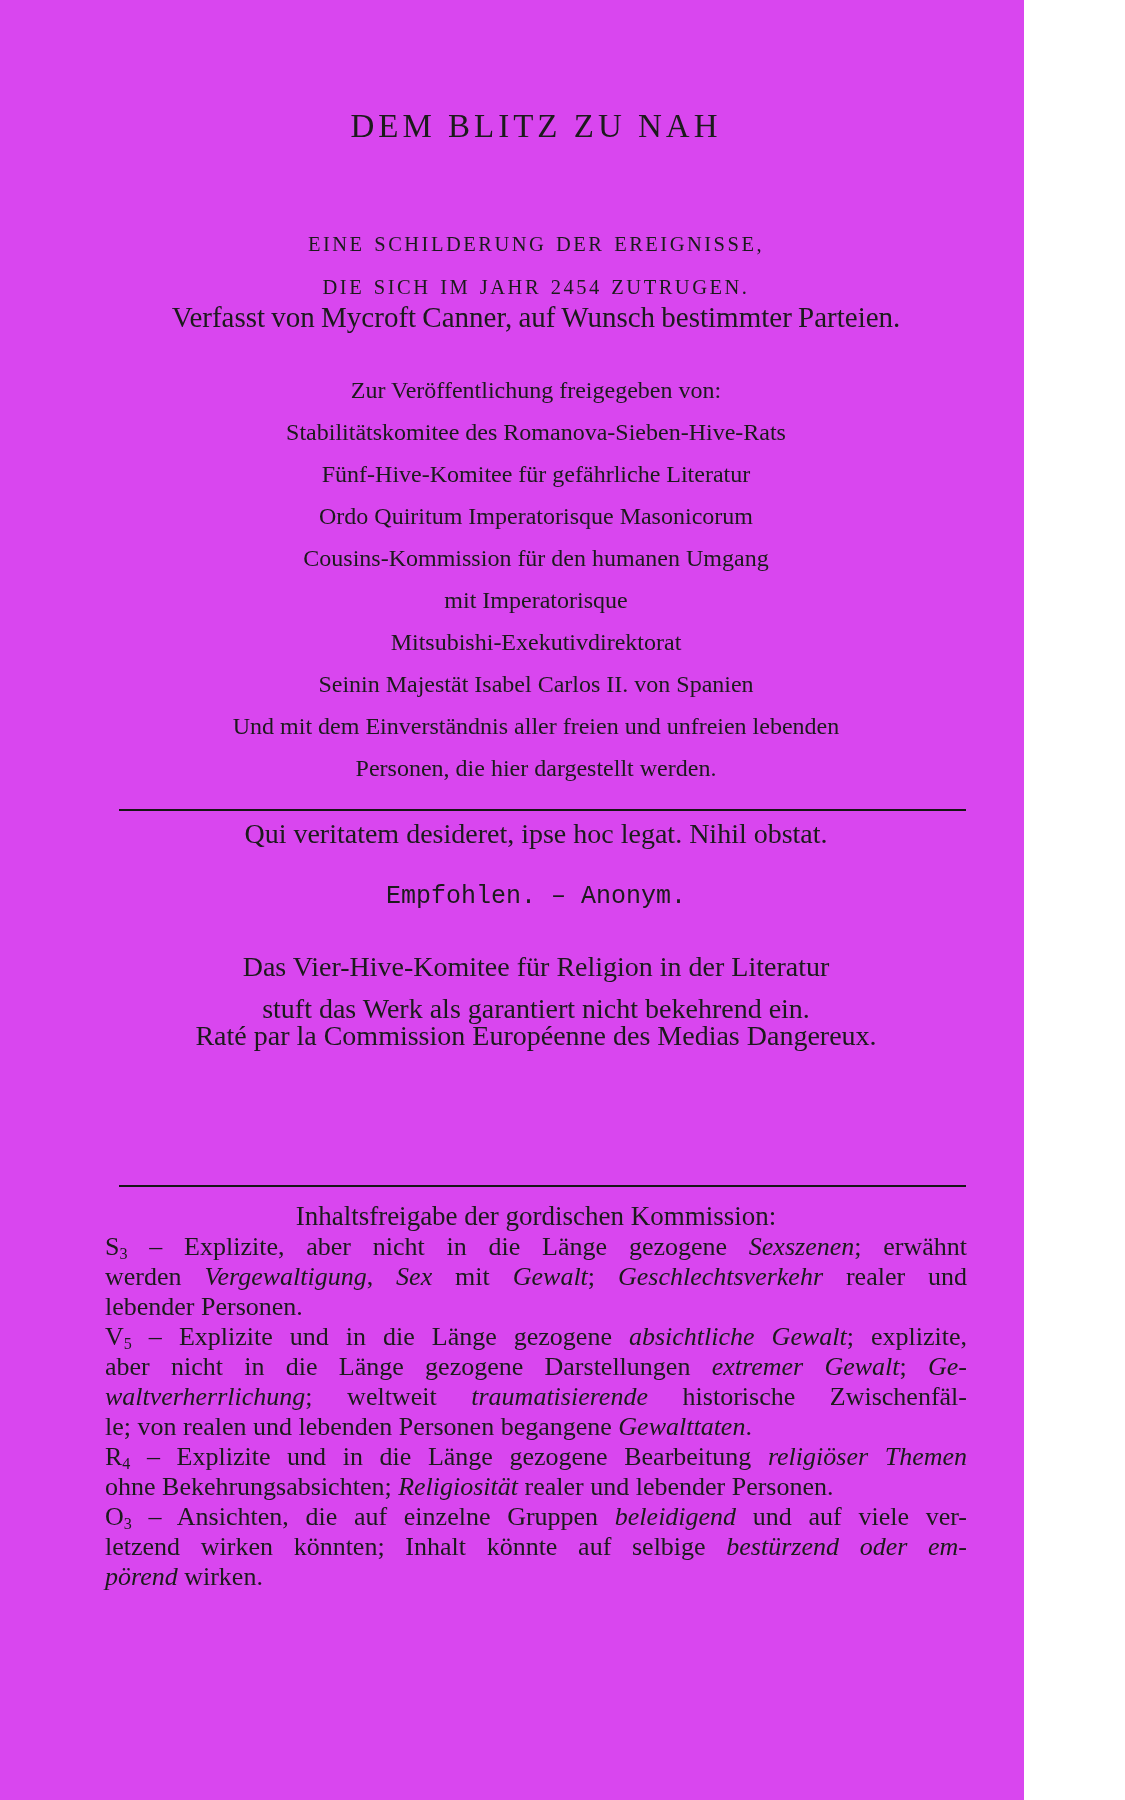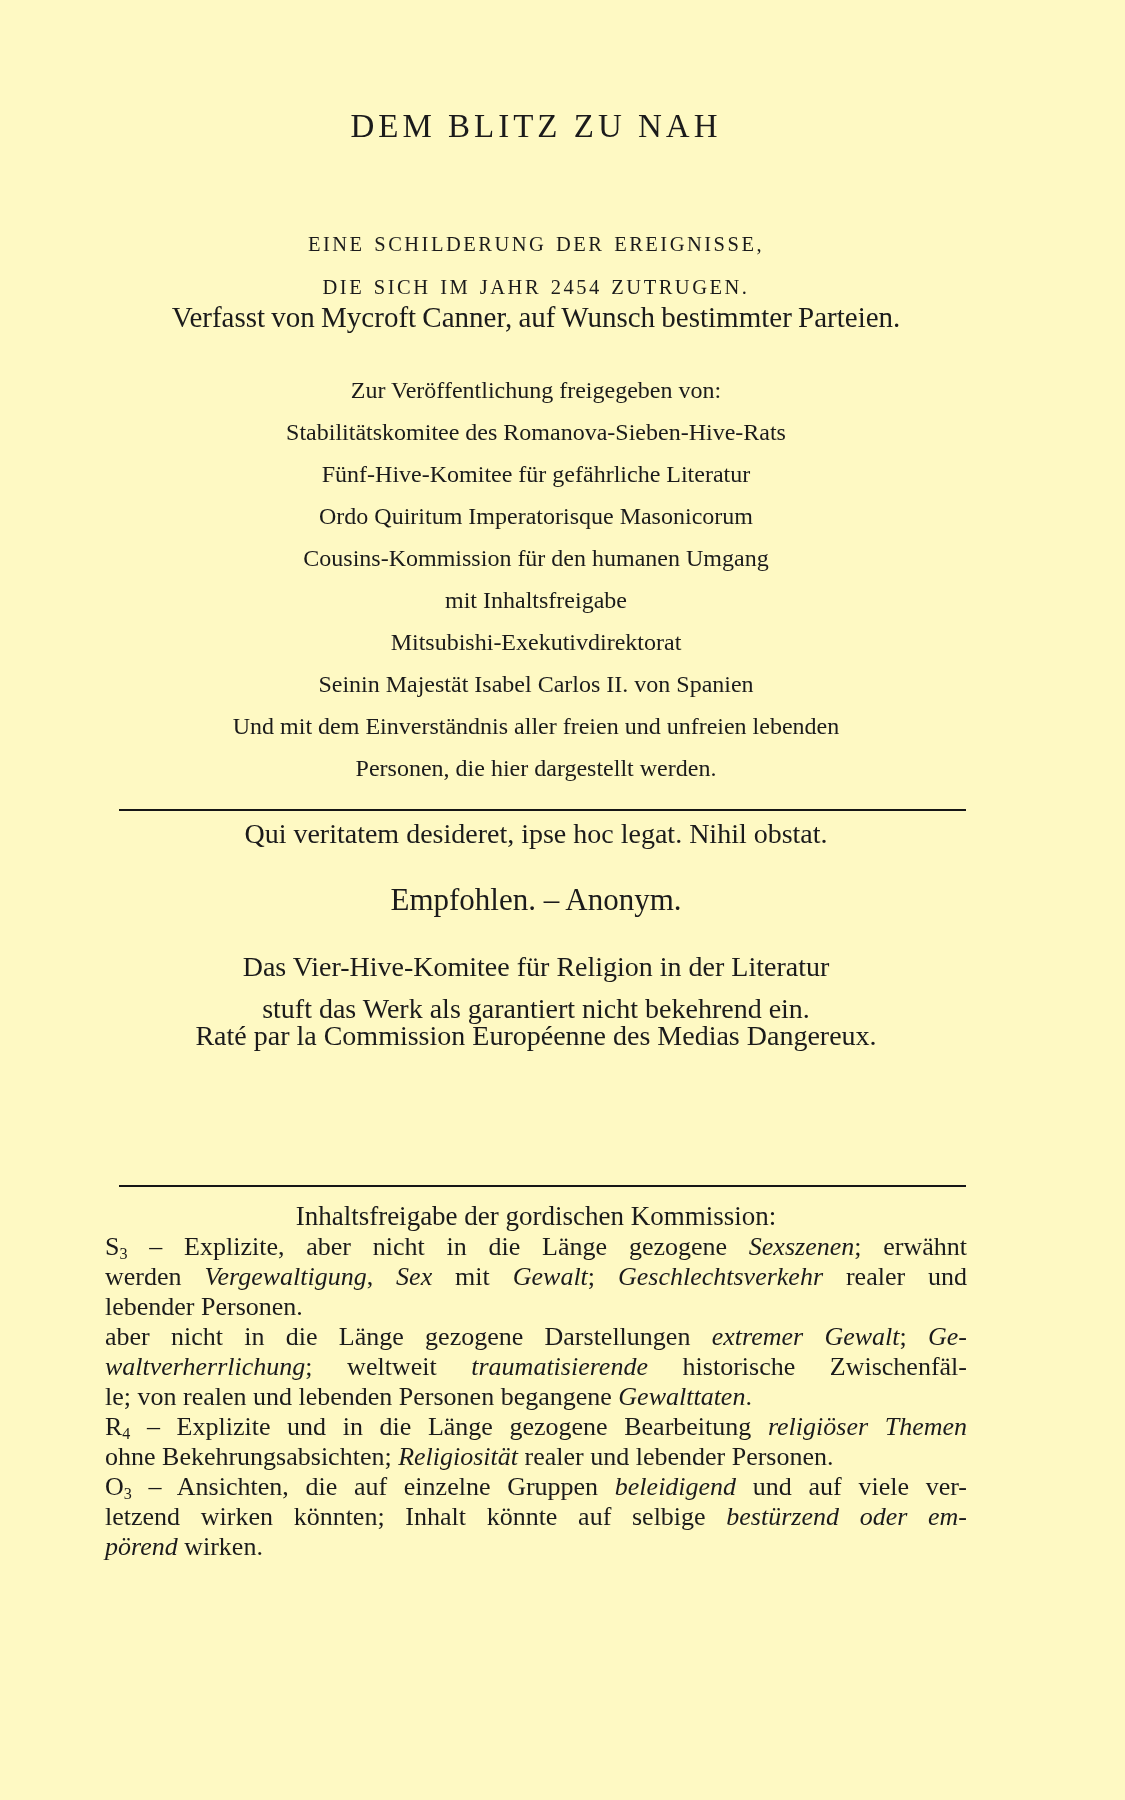--- a/index.html
+++ b/index.html
@@ -2,23 +2,23 @@
 <html lang="de"><head>
 <meta charset="utf-8">
 <style>
   html, body {
     margin: 0;
     padding: 0;
     background: #ffffff;
   }
   #page {
     position: relative;
-    width: 1125px;
+    width: 1024px;
     height: 1800px;
-    background: #fef9c3;
+    background: #d946ef;
     color: #1b1b1b;
     font-family: "Liberation Serif", "DejaVu Serif", serif;
     overflow: hidden;
   }
   .block {
     position: absolute;
     left: 105px;
     width: 862px;
   }
   .centered { text-align: center; }
@@ -54,21 +54,21 @@
     position: absolute;
     left: 119px;
     width: 847px;
     height: 0;
     border-top: 2.5px solid #161616;
   }
   .rule1 { top: 809px; }
   .rule2 { top: 1185px; }
 
   .imprimatur     { top: 818px;  font-size: 28px; }
-  .recommendation { top: 882px;  font-size: 31px; }
+  .recommendation { top: 882px;  font-size: 25px; font-family: Liberation Mono, monospace; }
   .religion       { top: 946px;  font-size: 28px; line-height: 42px; }
   .french         { top: 1020px; font-size: 28px; }
 
   .gheading {
     top: 1201px;
     font-size: 27px;
     line-height: 30px;
   }
   .gbody {
     top: 1232px;
@@ -103,21 +103,21 @@
     </div>
 
   <div class="block centered byline nowrap">Verfasst von Mycroft Canner, auf Wunsch bestimmter Parteien.</div>
 
   <div class="block centered release">
       <div>Zur Veröffentlichung freigegeben von:</div>
       <div>Stabilitätskomitee des Romanova-Sieben-Hive-Rats</div>
       <div>Fünf-Hive-Komitee für gefährliche Literatur</div>
       <div>Ordo Quiritum Imperatorisque Masonicorum</div>
       <div>Cousins-Kommission für den humanen Umgang</div>
-      <div>mit Inhaltsfreigabe</div>
+      <div>mit Imperatorisque</div>
       <div>Mitsubishi-Exekutivdirektorat</div>
       <div>Seinin Majestät Isabel Carlos II. von Spanien</div>
       <div>Und mit dem Einverständnis aller freien und unfreien lebenden</div>
       <div>Personen, die hier dargestellt werden.</div>
     </div>
 
   <div class="rule rule1"></div>
 
   <div class="block centered imprimatur">Qui veritatem desideret, ipse hoc legat. Nihil obstat.</div>
 
@@ -131,20 +131,21 @@
   <div class="block centered french">Raté par la Commission Européenne des Medias Dangereux.</div>
 
   <div class="rule rule2"></div>
 
   <div class="block centered gheading">Inhaltsfreigabe der gordischen Kommission:</div>
 
   <div class="block gbody">
       <div class="gline"><span>S</span><sub>3</sub><span> – Explizite, aber nicht in die Länge gezogene </span><span class="it">Sexszenen</span><span>; erwähnt</span></div>
       <div class="gline"><span>werden </span><span class="it">Vergewaltigung</span><span>, </span><span class="it">Sex</span><span> mit </span><span class="it">Gewalt</span><span>; </span><span class="it">Geschlechtsverkehr</span><span> realer und</span></div>
       <div class="gline last"><span>lebender Personen.</span></div>
+      <div class="gline"><span>V</span><sub>5</sub><span> – Explizite und in die Länge gezogene </span><span class="it">absichtliche Gewalt</span><span>; explizite,</span></div>
       <div class="gline"><span>aber nicht in die Länge gezogene Darstellungen </span><span class="it">extremer Gewalt</span><span>; </span><span class="it">Ge-</span></div>
       <div class="gline"><span class="it">waltverherrlichung</span><span>; weltweit </span><span class="it">traumatisierende</span><span> historische Zwischenfäl-</span></div>
       <div class="gline last"><span>le; von realen und lebenden Personen begangene </span><span class="it">Gewalttaten</span><span>.</span></div>
       <div class="gline"><span>R</span><sub>4</sub><span> – Explizite und in die Länge gezogene Bearbeitung </span><span class="it">religiöser Themen</span></div>
       <div class="gline last"><span>ohne Bekehrungsabsichten; </span><span class="it">Religiosität</span><span> realer und lebender Personen.</span></div>
       <div class="gline"><span>O</span><sub>3</sub><span> – Ansichten, die auf einzelne Gruppen </span><span class="it">beleidigend</span><span> und auf viele ver-</span></div>
       <div class="gline"><span>letzend wirken könnten; Inhalt könnte auf selbige </span><span class="it">bestürzend oder em-</span></div>
       <div class="gline last"><span class="it">pörend</span><span> wirken.</span></div>
     </div>
 

